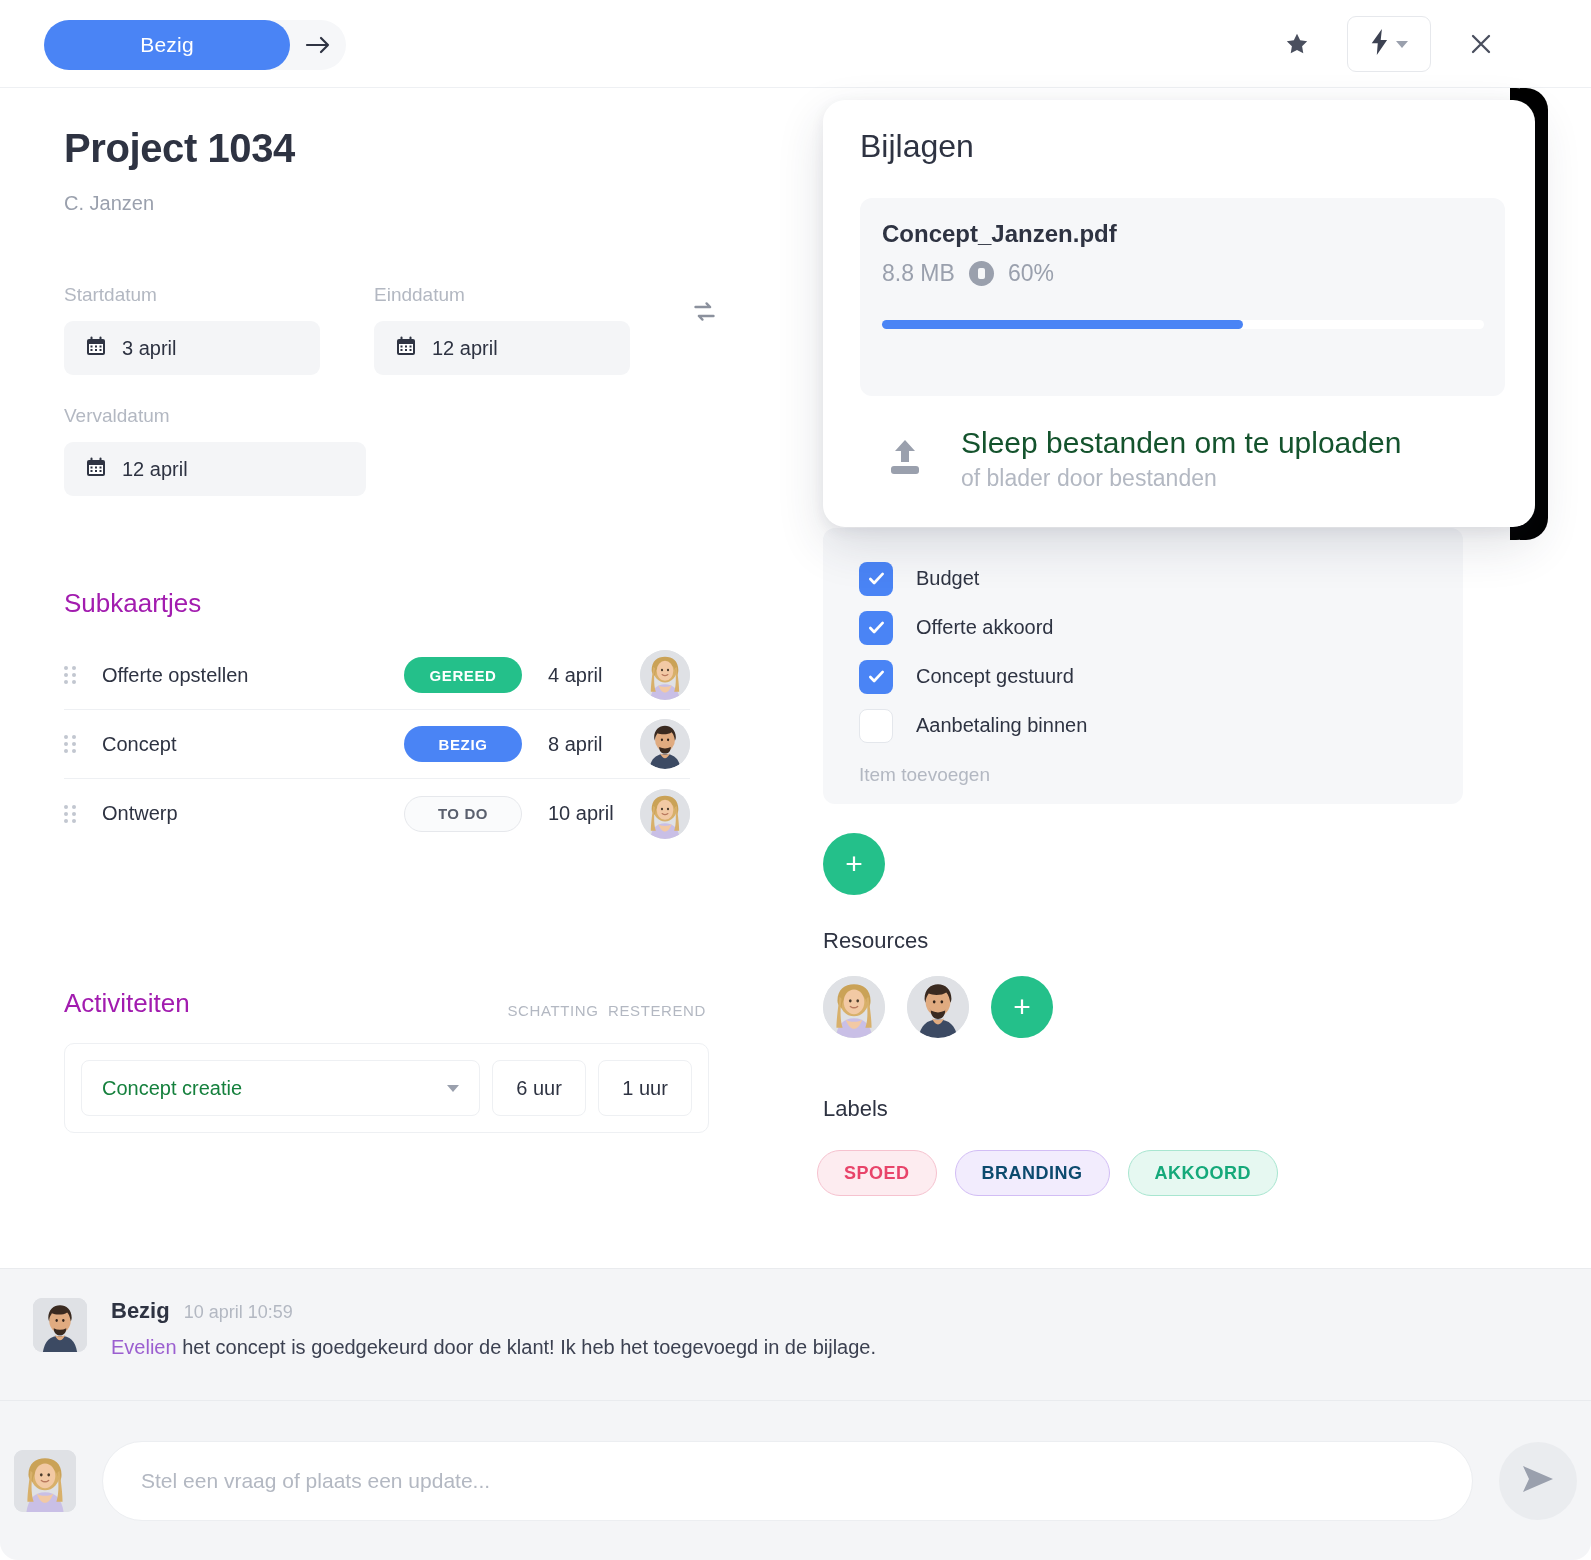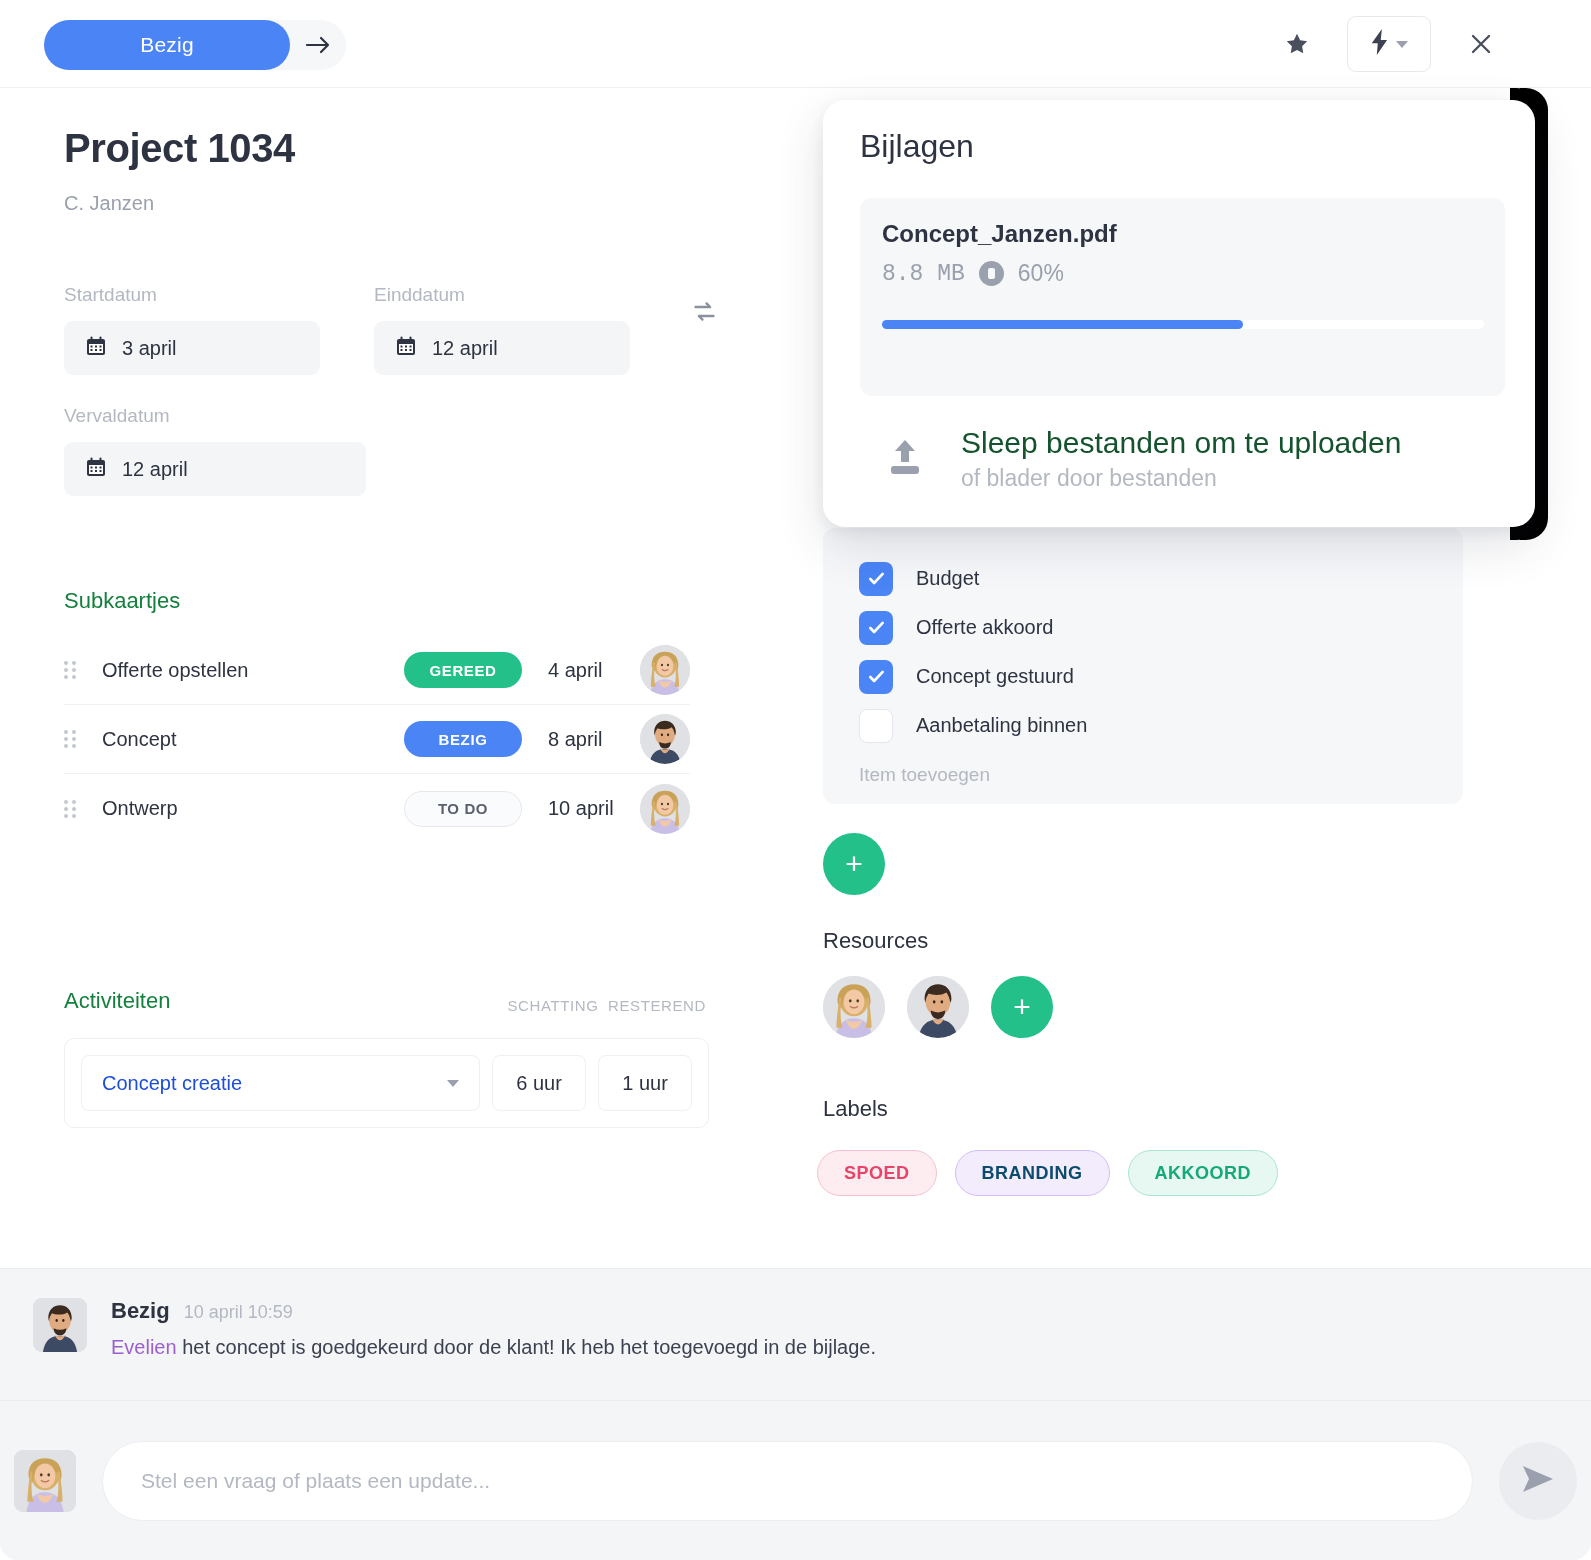--- a/index.html
+++ b/index.html
@@ -70,21 +70,21 @@
     cursor: pointer;
   }
   .date-box .cal { font-size: 19px; color: #2f3443; }
   .date-box .val { font-size: 20px; color: #2e3342; }
 
   .dates { position: absolute; left: 64px; top: 196px; width: 660px; }
   .row1 { display: flex; align-items: flex-start; gap: 54px; }
   .grp  { display: flex; flex-direction: column; gap: 15px; }
   .swap { width: 40px; height: 54px; display: flex; align-items: center; justify-content: center; color: #8b919d; cursor: pointer; }
 
-  .sec-title { font-size: 22px; color: #15803d; }
+  .sec-title { font-size: 26px; color: #a21caf; }
 
   .subcards { position: absolute; left: 64px; top: 500px; width: 626px; }
   .sub-row {
     display: flex; align-items: center; height: 69px;
     border-bottom: 1px solid #eef0f3;
   }
   .sub-row:last-of-type { border-bottom: none; }
   .grip { width: 16px; margin-right: 22px; display:flex; flex-wrap: wrap; gap:3px 4px; cursor: grab; }
   .grip i { width: 4px; height: 4px; border-radius: 50%; background: #c2c7d0; display: block; }
   .sub-name { font-size: 20px; color: #2e3342; flex: 1; }
@@ -104,21 +104,21 @@
   .new-card .arr { color: #b3b8c2; font-size: 22px; }
   .new-card .lbl { font-size: 20px; color: #b3b8c2; }
 
   .acts { position: absolute; left: 64px; top: 900px; width: 645px; }
   .acts-head { display: flex; align-items: flex-end; }
   .acts-head .h { flex: 1; }
   .acts-head .c { font-size: 15px; color: #b3b8c2; letter-spacing: .6px; width: 104px; text-align: center; }
   .acts-box { margin-top: 24px; border: 1px solid #eef0f3; border-radius: 10px; padding: 16px; display: flex; gap: 12px; }
   .act-select {
     flex: 1; height: 56px; border: 1px solid #eef0f3; border-radius: 8px;
-    display: flex; align-items: center; padding: 0 20px; font-size: 20px; color: #1d4ed8;
+    display: flex; align-items: center; padding: 0 20px; font-size: 20px; color: #15803d;
     cursor: pointer; background: #fff;
   }
   .act-select .sp { flex: 1; }
   .act-cell {
     width: 94px; height: 56px; border: 1px solid #eef0f3; border-radius: 8px;
     display: flex; align-items: center; justify-content: center; font-size: 20px; color: #2e3342;
     cursor: pointer; background: #fff;
   }
 
   
@@ -165,21 +165,21 @@
   }
   .popup-edge::before {
     content:""; position:absolute; left:-10px; top:0; width: 24px; height: 452px;
     background:#000; border-radius: 0 18px 18px 0;
   }
   .pop-title { position: absolute; left: 37px; top: 28px; font-size: 32px; color: #2e3342; }
   .file-card { position: absolute; left: 37px; top: 98px; width: 645px; height: 198px;
                background: #f6f7f9; border-radius: 12px; }
   .file-name { position: absolute; left: 22px; top: 22px; font-size: 24px; font-weight: bold; color: #2e3342; }
   .file-meta { position: absolute; left: 22px; top: 62px; display: flex; align-items: center; gap: 14px; }
-  .file-size { font-size: 23px; color: #9aa0ad; font-family: Liberation Mono, monospace; }
+  .file-size { font-size: 23px; color: #9aa0ad; }
   .pause-ico { width: 25px; height: 25px; border-radius: 50%; background: #9aa0ad; display:flex; align-items:center; justify-content:center; cursor: pointer; }
   .pause-ico i { width: 7px; height: 11px; background: #f6f7f9; border-radius: 2px; display:block; }
   .file-pct { font-size: 23px; color: #9aa0ad; }
   .prog-track { position: absolute; left: 22px; top: 122px; width: 602px; height: 9px; border-radius: 5px; background: #fff; }
   .prog-fill { height: 9px; border-radius: 5px; background: #4a84f5; }
   .drop { position: absolute; left: 60px; top: 326px; display: flex; align-items: center; gap: 34px; cursor: pointer; }
   .drop-ico { color: #9aa0ad; }
   .drop-l1 { font-size: 30px; color: #14532d; }
   .drop-l2 { font-size: 23px; color: #b3b8c2; margin-top: 5px; }
 

